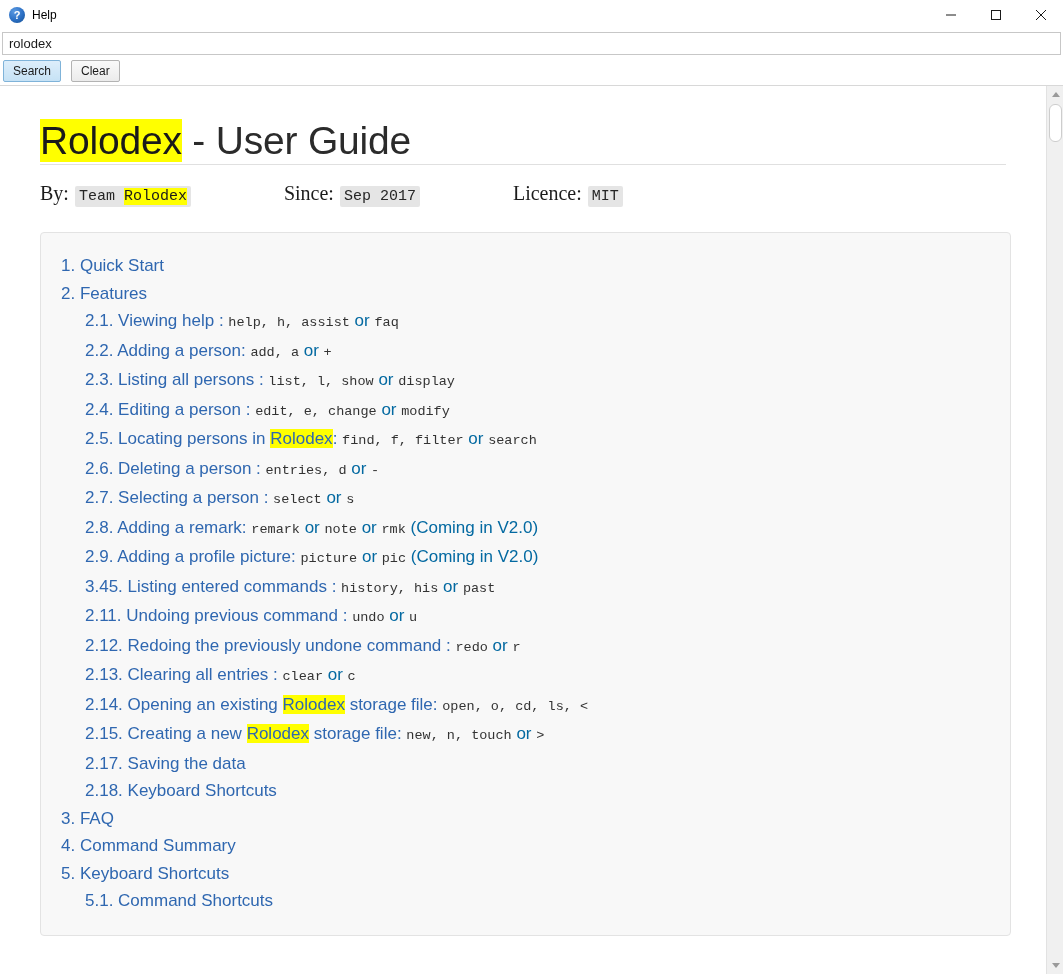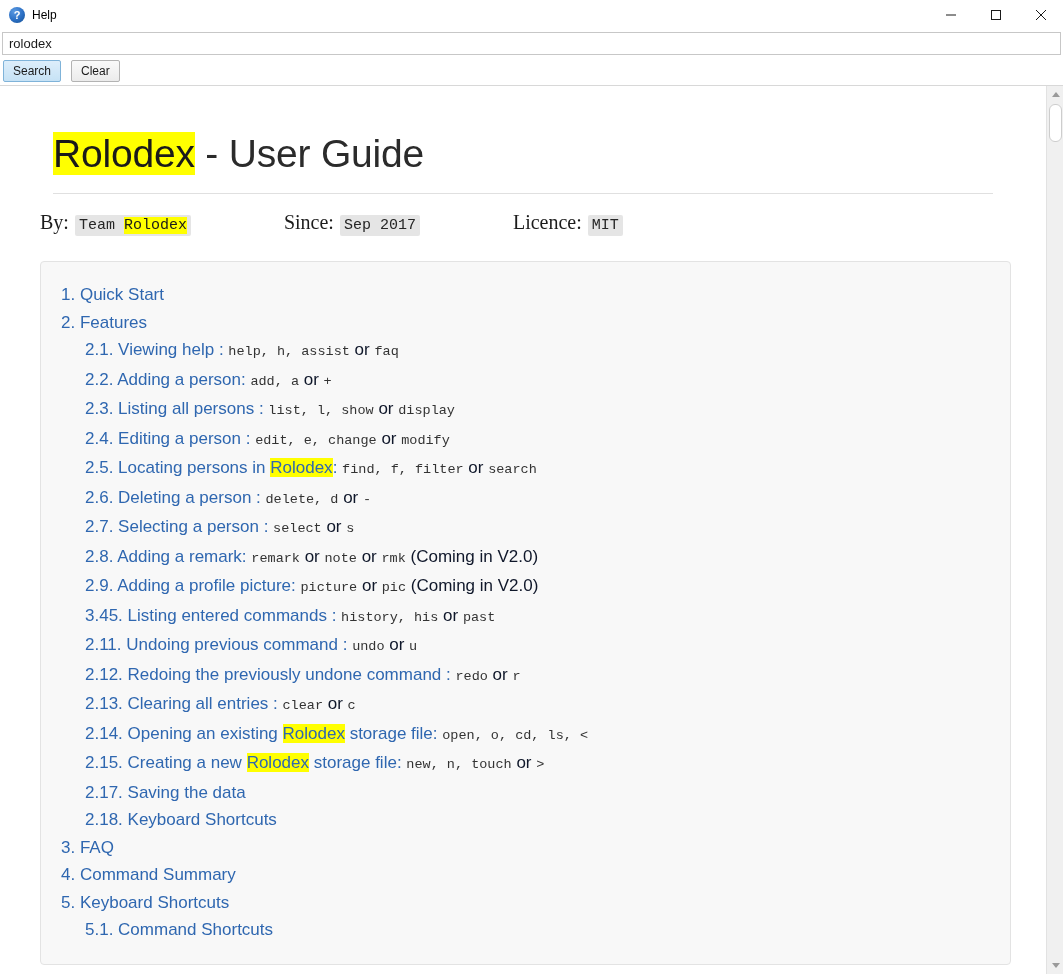--- a/index.html
+++ b/index.html
@@ -156,28 +156,27 @@
     background: #ffffff;
     border: 1px solid #cdcdcd;
     border-radius: 6px;
   }
 
   
   #page {
     padding: 32px 40px 0 40px;
   }
   h1#doc-title {
-    margin: 13px;
+    margin: 0;
     font-size: 39px;
     font-weight: 400;
     color: #2b2b2b;
     font-family: "Liberation Sans", sans-serif;
     letter-spacing: -0.2px;
     line-height: 1.18;
-    padding-bottom: 16px;
     border-bottom: 1px solid #e0e0e0;
   }
   .hl { background: #ffff00; color: #1a1a1a; }
 
   #meta {
     margin-top: 17px;
     font-family: "Liberation Serif", serif;
     font-size: 20px;
     color: #1c1c1c;
     display: flex;
@@ -215,21 +214,21 @@
     white-space: nowrap;
   }
   .toc-row.lvl1 { padding-left: 24px; }
   .toc-row .lnk { color: #2f67b0; }
   .toc-row .mono {
     font-family: "Liberation Mono", monospace;
     font-size: 13.5px;
     color: #333333;
     margin-top: 36px;
   }
-  .toc-row .note { color: #0f172a; }
+  .toc-row .note { color: #0369a1; }
   .toc-row .hl { background: #ffff00; color: #2f67b0; }
 </style>
 </head>
 <body>
 
 <div id="window">
 
   <div id="titlebar">
     <div id="title-left">
       <span class="help-icon">?</span>
@@ -290,21 +289,21 @@
         </div>
 
         <div id="toc">
             <div class="toc-row"><span class="lnk">1. </span><span class="lnk">Quick Start</span></div>
             <div class="toc-row"><span class="lnk">2. </span><span class="lnk">Features</span></div>
             <div class="toc-row lvl1"><span class="lnk">2.1. </span><span class="lnk">Viewing help : </span><span class="mono">help, h, assist</span><span class="note"> or </span><span class="mono">faq</span></div>
             <div class="toc-row lvl1"><span class="lnk">2.2. </span><span class="lnk">Adding a person: </span><span class="mono">add, a</span><span class="note"> or </span><span class="mono">+</span></div>
             <div class="toc-row lvl1"><span class="lnk">2.3. </span><span class="lnk">Listing all persons : </span><span class="mono">list, l, show</span><span class="note"> or </span><span class="mono">display</span></div>
             <div class="toc-row lvl1"><span class="lnk">2.4. </span><span class="lnk">Editing a person : </span><span class="mono">edit, e, change</span><span class="note"> or </span><span class="mono">modify</span></div>
             <div class="toc-row lvl1"><span class="lnk">2.5. </span><span class="lnk">Locating persons in </span><span class="hl">Rolodex</span><span class="lnk">: </span><span class="mono">find, f, filter</span><span class="note"> or </span><span class="mono">search</span></div>
-            <div class="toc-row lvl1"><span class="lnk">2.6. </span><span class="lnk">Deleting a person : </span><span class="mono">delete, d</span><span class="note"> or </span><span class="mono">-</span></div>
+            <div class="toc-row lvl1"><span class="lnk">2.6. </span><span class="lnk">Deleting a person : </span><span class="mono">entries, d</span><span class="note"> or </span><span class="mono">-</span></div>
             <div class="toc-row lvl1"><span class="lnk">2.7. </span><span class="lnk">Selecting a person : </span><span class="mono">select</span><span class="note"> or </span><span class="mono">s</span></div>
             <div class="toc-row lvl1"><span class="lnk">2.8. </span><span class="lnk">Adding a remark: </span><span class="mono">remark</span><span class="note"> or </span><span class="mono">note</span><span class="note"> or </span><span class="mono">rmk</span><span class="note"> (Coming in V2.0)</span></div>
             <div class="toc-row lvl1"><span class="lnk">2.9. </span><span class="lnk">Adding a profile picture: </span><span class="mono">picture</span><span class="note"> or </span><span class="mono">pic</span><span class="note"> (Coming in V2.0)</span></div>
             <div class="toc-row lvl1"><span class="lnk">3.45. </span><span class="lnk">Listing entered commands : </span><span class="mono">history, his</span><span class="note"> or </span><span class="mono">past</span></div>
             <div class="toc-row lvl1"><span class="lnk">2.11. </span><span class="lnk">Undoing previous command : </span><span class="mono">undo</span><span class="note"> or </span><span class="mono">u</span></div>
             <div class="toc-row lvl1"><span class="lnk">2.12. </span><span class="lnk">Redoing the previously undone command : </span><span class="mono">redo</span><span class="note"> or </span><span class="mono">r</span></div>
             <div class="toc-row lvl1"><span class="lnk">2.13. </span><span class="lnk">Clearing all entries : </span><span class="mono">clear</span><span class="note"> or </span><span class="mono">c</span></div>
             <div class="toc-row lvl1"><span class="lnk">2.14. </span><span class="lnk">Opening an existing </span><span class="hl">Rolodex</span><span class="lnk"> storage file: </span><span class="mono">open, o, cd, ls, &lt;</span></div>
             <div class="toc-row lvl1"><span class="lnk">2.15. </span><span class="lnk">Creating a new </span><span class="hl">Rolodex</span><span class="lnk"> storage file: </span><span class="mono">new, n, touch</span><span class="note"> or </span><span class="mono">&gt;</span></div>
             <div class="toc-row lvl1"><span class="lnk">2.17. </span><span class="lnk">Saving the data</span></div>

